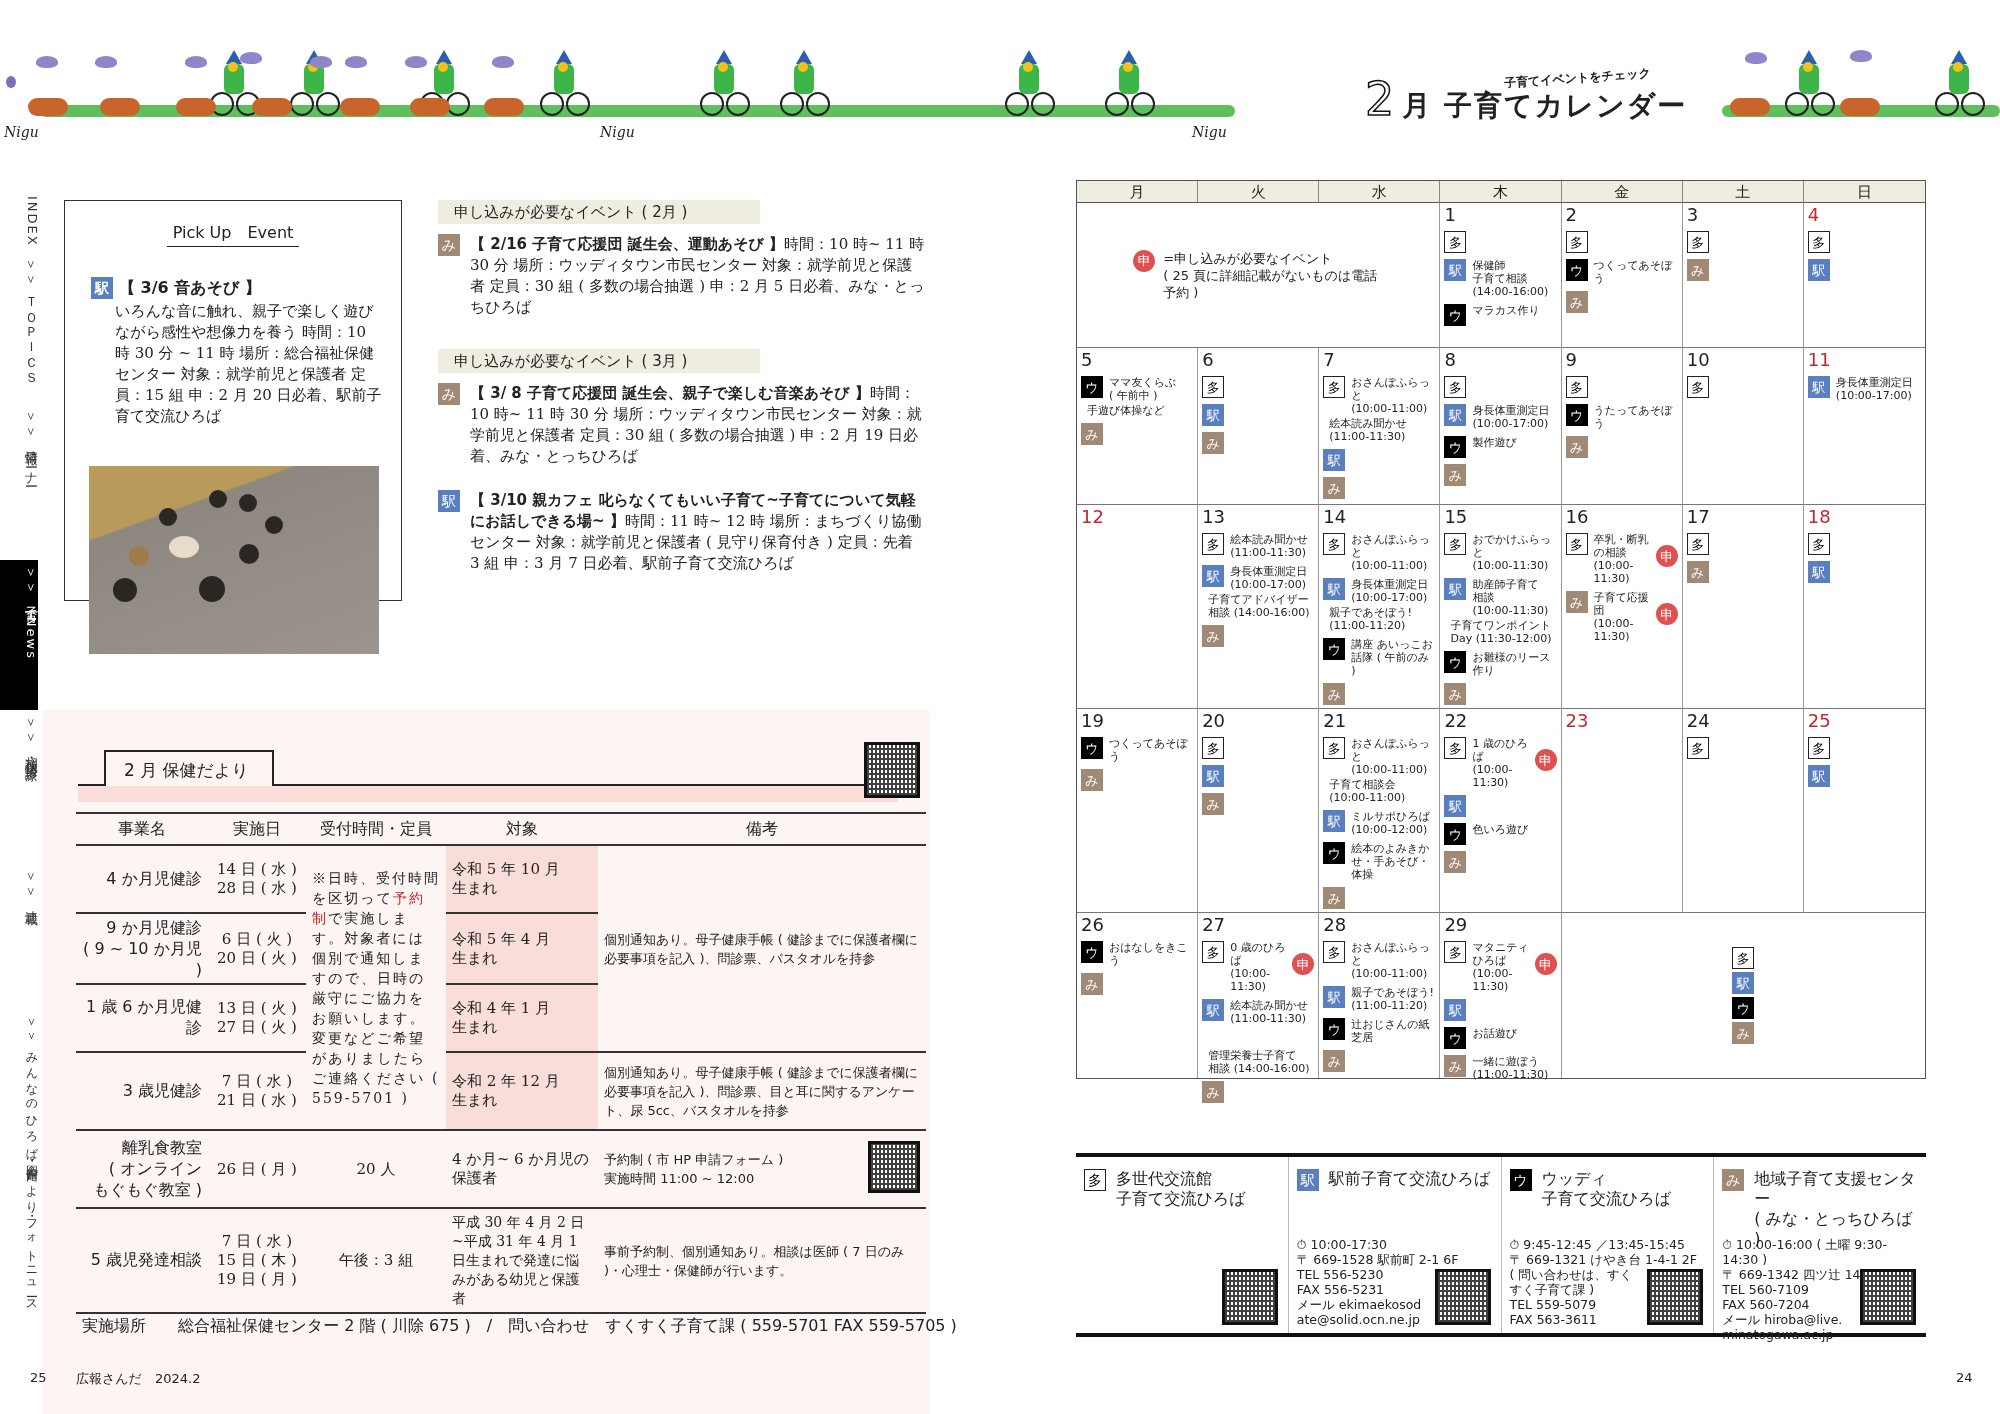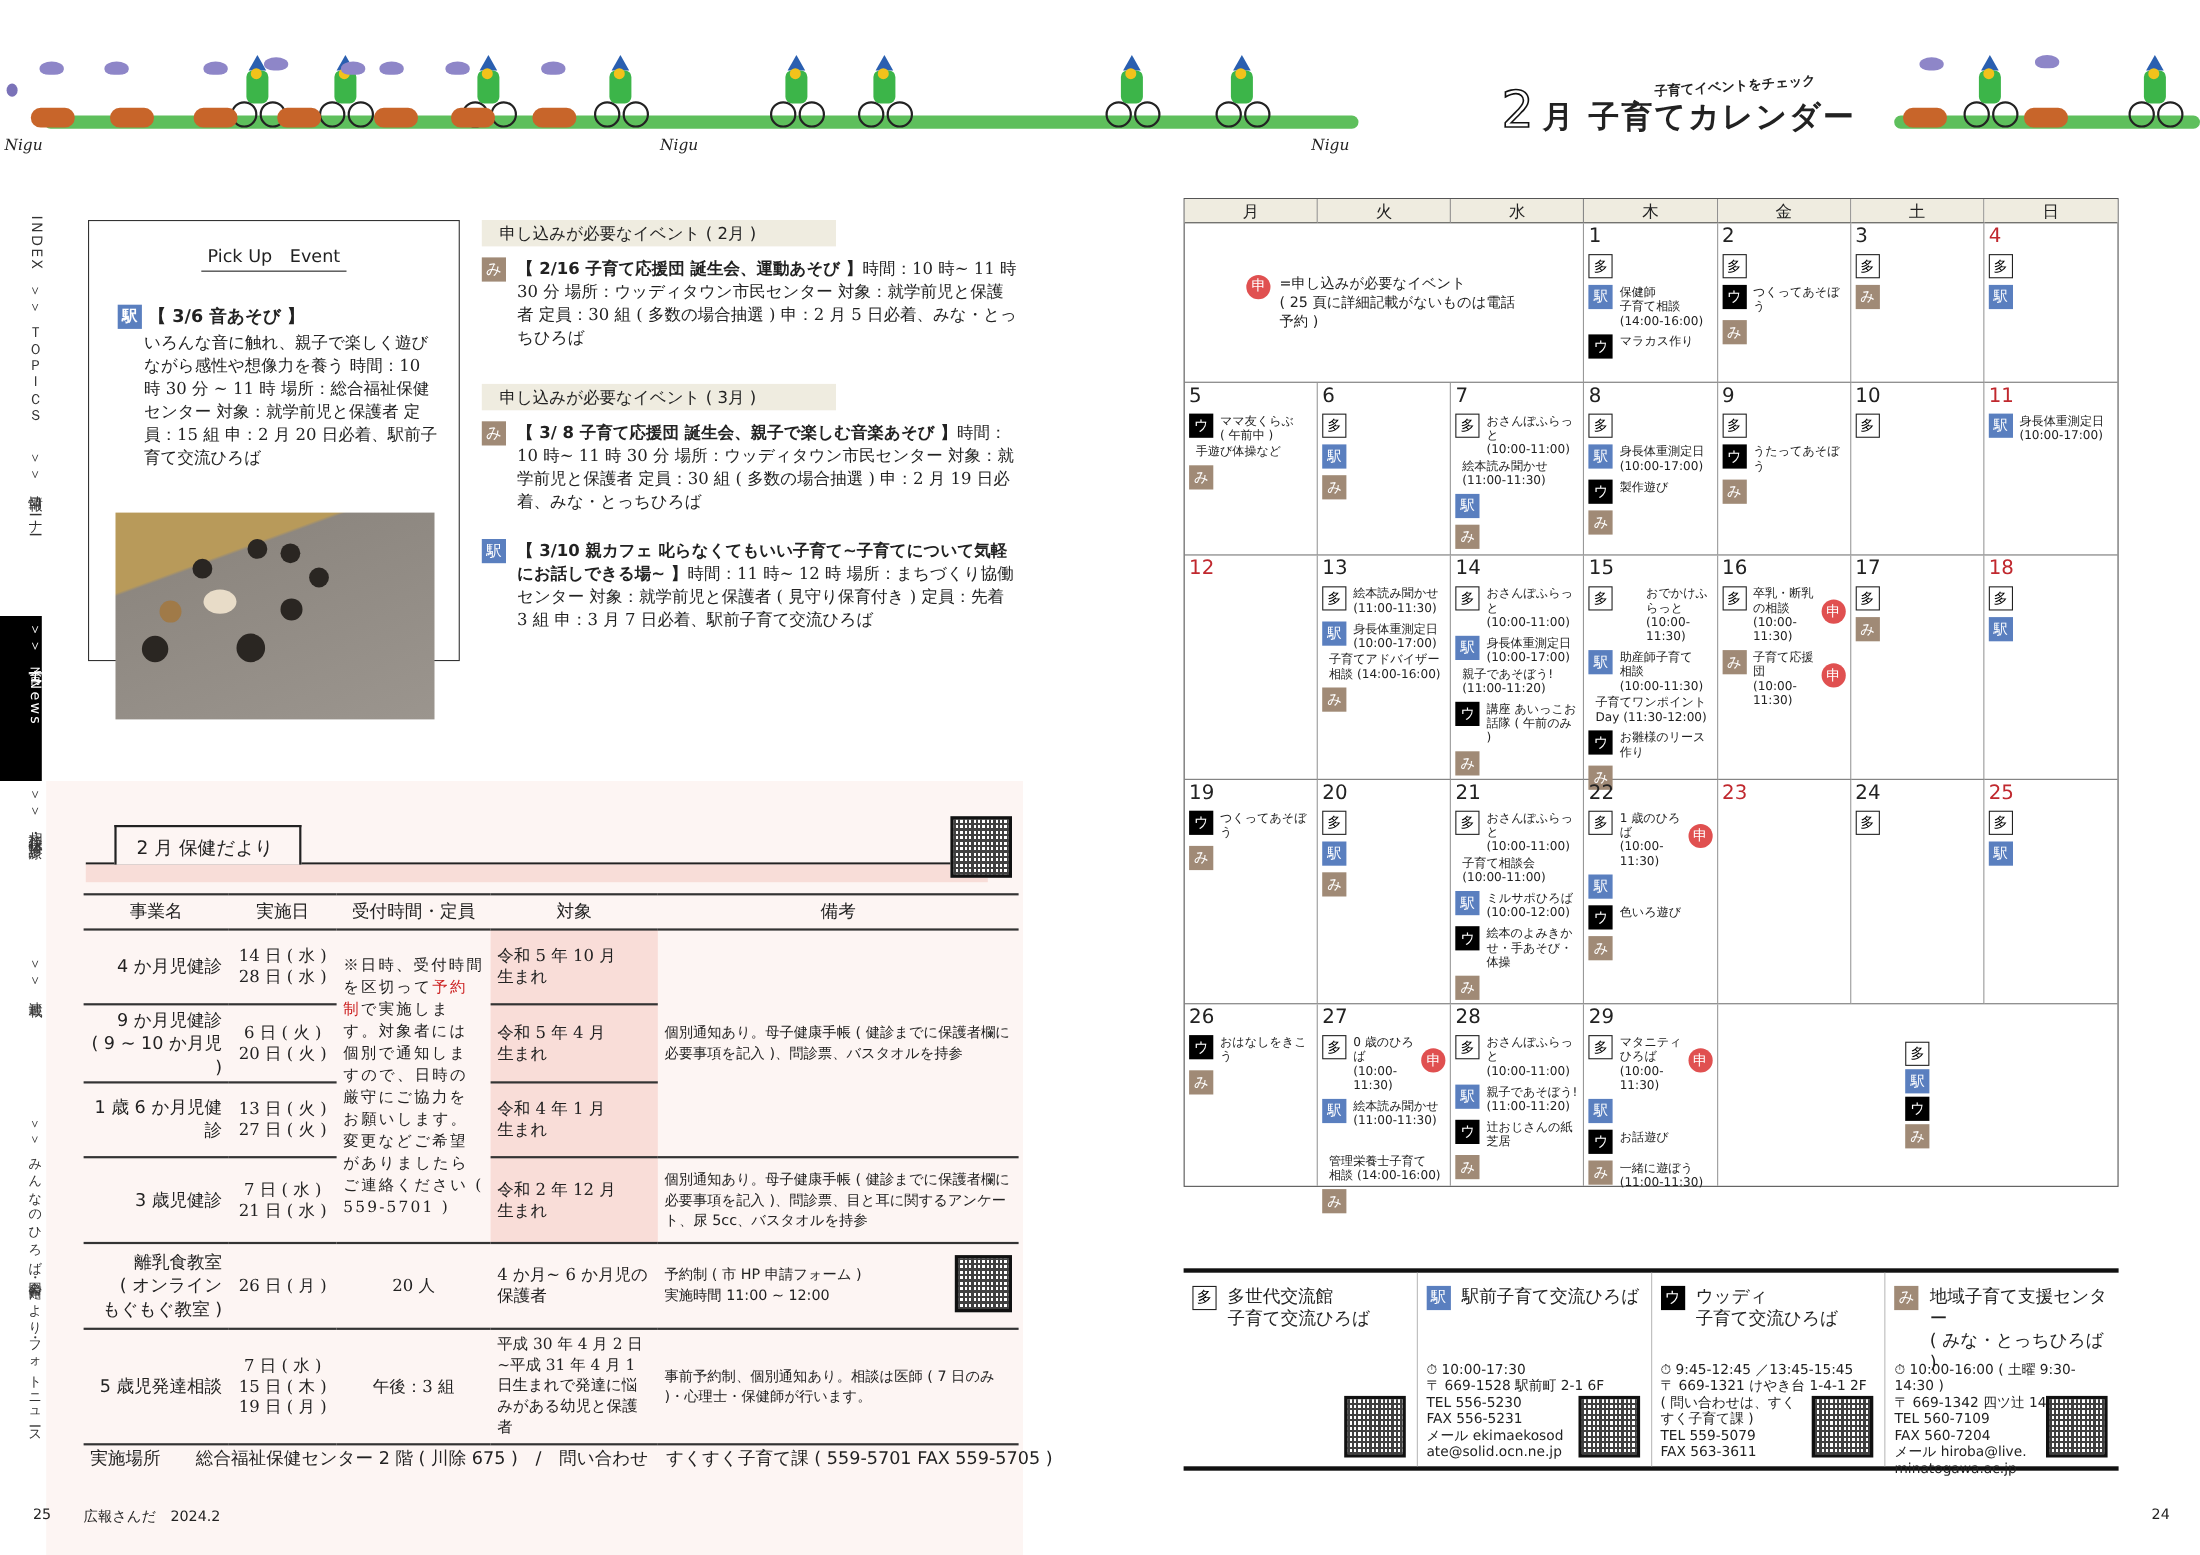--- a/index.html
+++ b/index.html
@@ -13,21 +13,21 @@
 .rider .face{position:absolute;left:18px;top:12px;width:10px;height:10px;background:#f2c21b;border-radius:50%}
 .rider .w1,.rider .w2{position:absolute;top:42px;width:24px;height:24px;border:2px solid #222;border-radius:50%}
 .rider .w1{left:0}.rider .w2{left:26px}
 .dog{position:absolute;width:40px;height:18px;background:#c8652a;border-radius:9px}
 .bird{position:absolute;width:22px;height:12px;background:#8e86c8;border-radius:50% 50% 40% 40%}
 .sig{position:absolute;font-family:"DejaVu Serif",serif;font-style:italic;font-size:14px}
 
 .sideidx{position:absolute;left:14px;width:26px;writing-mode:vertical-rl;font-size:13px;letter-spacing:2px;color:#333}
 .sidebox{position:absolute;left:0;top:560px;width:38px;height:150px;background:#000}
 
-.pickbox{position:absolute;left:80px;top:200px;width:338px;height:401px;border:1.5px solid #333}
+.pickbox{position:absolute;left:64px;top:200px;width:338px;height:401px;border:1.5px solid #333}
 .pick-title{position:absolute;left:0;right:0;top:22px;text-align:center;font-size:16px}
 .pick-title span{border-bottom:1.5px solid #222;padding:0 6px 4px}
 .badge{display:inline-flex;align-items:center;justify-content:center;width:22px;height:22px;font-size:14px;line-height:1;flex:none}
 .b-eki{background:#5a7fbf;color:#fff}
 .b-mi{background:#a08a76;color:#fff}
 .b-u{background:#000;color:#fff}
 .b-ta{background:#fff;color:#000;border:1.5px solid #222}
 .b-shin{background:#e05050;color:#fff;border-radius:50%;width:16px;height:16px;font-size:10px}
 .pick-head{position:absolute;left:26px;top:76px;font-weight:bold;font-size:16px;display:flex;gap:6px;align-items:center}
 .pick-body{position:absolute;left:50px;top:100px;width:270px;font-family:"DejaVu Serif",serif;font-size:15px;line-height:21px}
@@ -504,21 +504,21 @@
 話隊 ( 午前のみ )</span>
       </div>
       <div class="row">
         <span class="badge b-mi">み</span>
       </div>
     </div>
   <div class="cell wk3">
       <div class="dn">15</div>
       <div class="row">
         <span class="badge b-ta">多</span>
-        <span style="white-space: pre-line; margin-left: 24px;">おでかけふらっと
+        <span style="white-space: pre-line;">おでかけふらっと
 (10:00-11:30)</span>
       </div>
       <div class="row">
         <span class="badge b-eki">駅</span>
         <span style="white-space: pre-line;">助産師子育て
 相談
 (10:00-11:30)</span>
       </div>
       <div class="plain" style="white-space: pre-line;">子育てワンポイント
 Day (11:30-12:00)</div>

